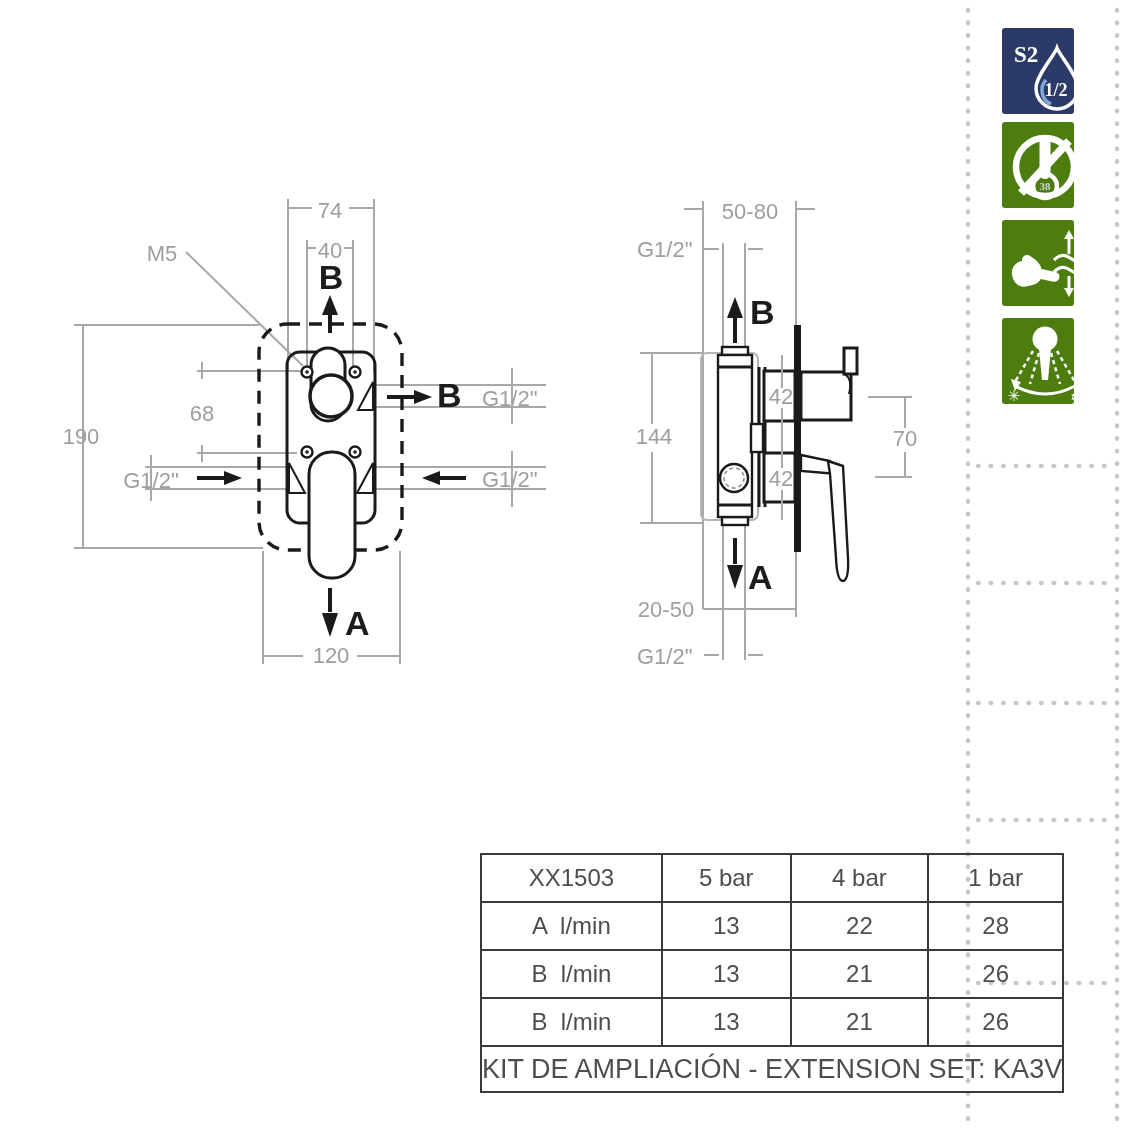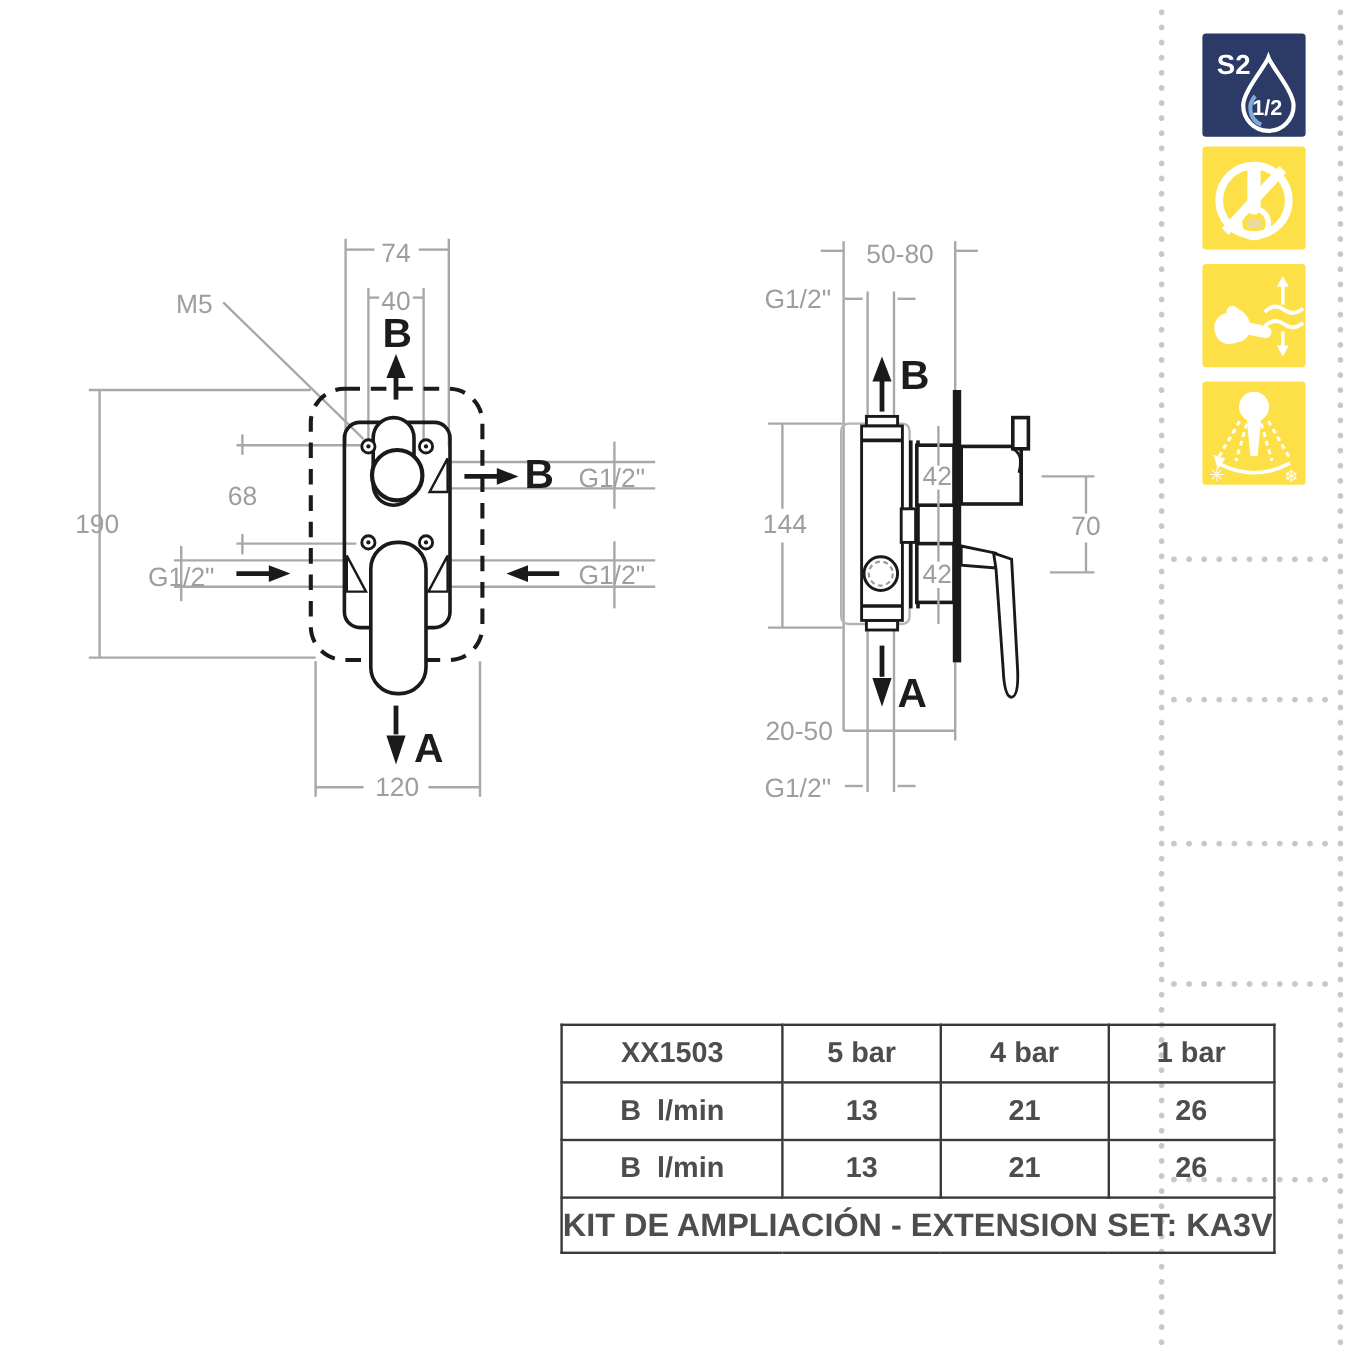--- a/index.html
+++ b/index.html
@@ -19,27 +19,27 @@
 
   
   .vdots { position:absolute; width:6px;
            background-image:radial-gradient(circle, #c7c7c7 2.1px, rgba(0,0,0,0) 2.7px);
            background-size:6px 12.6px; }
   .hdots { position:absolute; height:6px; width:140px; left:972px;
            background-image:radial-gradient(circle, #c7c7c7 2.1px, rgba(0,0,0,0) 2.7px);
            background-size:12.6px 6px; }
 
   
-  .feat-icon { position:absolute; left:1002px; width:86px; height:86px; border-radius:3px; }
+  .feat-icon { position:absolute; left:1002px; width:72px; height:86px; border-radius:3px;font-family:Liberation Serif, serif; }
   .icon-blue { background:#2b3a66; }
-  .icon-gray { background:#fde047; }
+  .icon-gray { background:#4d7c0f; }
 
   
-  .spec-table { position:absolute; left:467px; top:853px; border-collapse:collapse;
-                color:#4d4d4d; table-layout:fixed;font-weight:bold; }
+  .spec-table { position:absolute; left:480px; top:853px; border-collapse:collapse;
+                color:#4d4d4d; table-layout:fixed; }
   .spec-table td { border:2px solid #3a3a3a; text-align:center; font-size:24px;
                    height:46px; padding:0; white-space:pre; }
   .spec-table td.foot { font-size:27px; height:44px; }
 </style>
 </head>
 <body>
 
 <div class="canvas">
 
   <svg class="drawing" width="1128" height="1128" viewBox="0 0 1128 1128">
@@ -277,30 +277,36 @@
         <col style="width:109px">
       </colgroup>
     <tbody>
         <tr>
       <td>XX1503</td>
       <td>5 bar</td>
       <td>4 bar</td>
       <td>1 bar</td>
     </tr>
     <tr>
-      <td>B  l/min</td>
+      <td>A  l/min</td>
       <td>13</td>
-      <td>21</td>
-      <td>26</td>
+      <td>22</td>
+      <td>28</td>
     </tr>
     <tr>
       <td>B  l/min</td>
       <td>13</td>
       <td>21</td>
       <td>26</td>
     </tr>
     <tr>
+      <td>B  l/min</td>
+      <td>13</td>
+      <td>21</td>
+      <td>26</td>
+    </tr>
+    <tr>
       <td class="foot" colspan="4">KIT DE AMPLIACIÓN - EXTENSION SET: KA3V</td>
     </tr>
   </tbody>
     </table>
 
 </div>
 
 </body></html>

